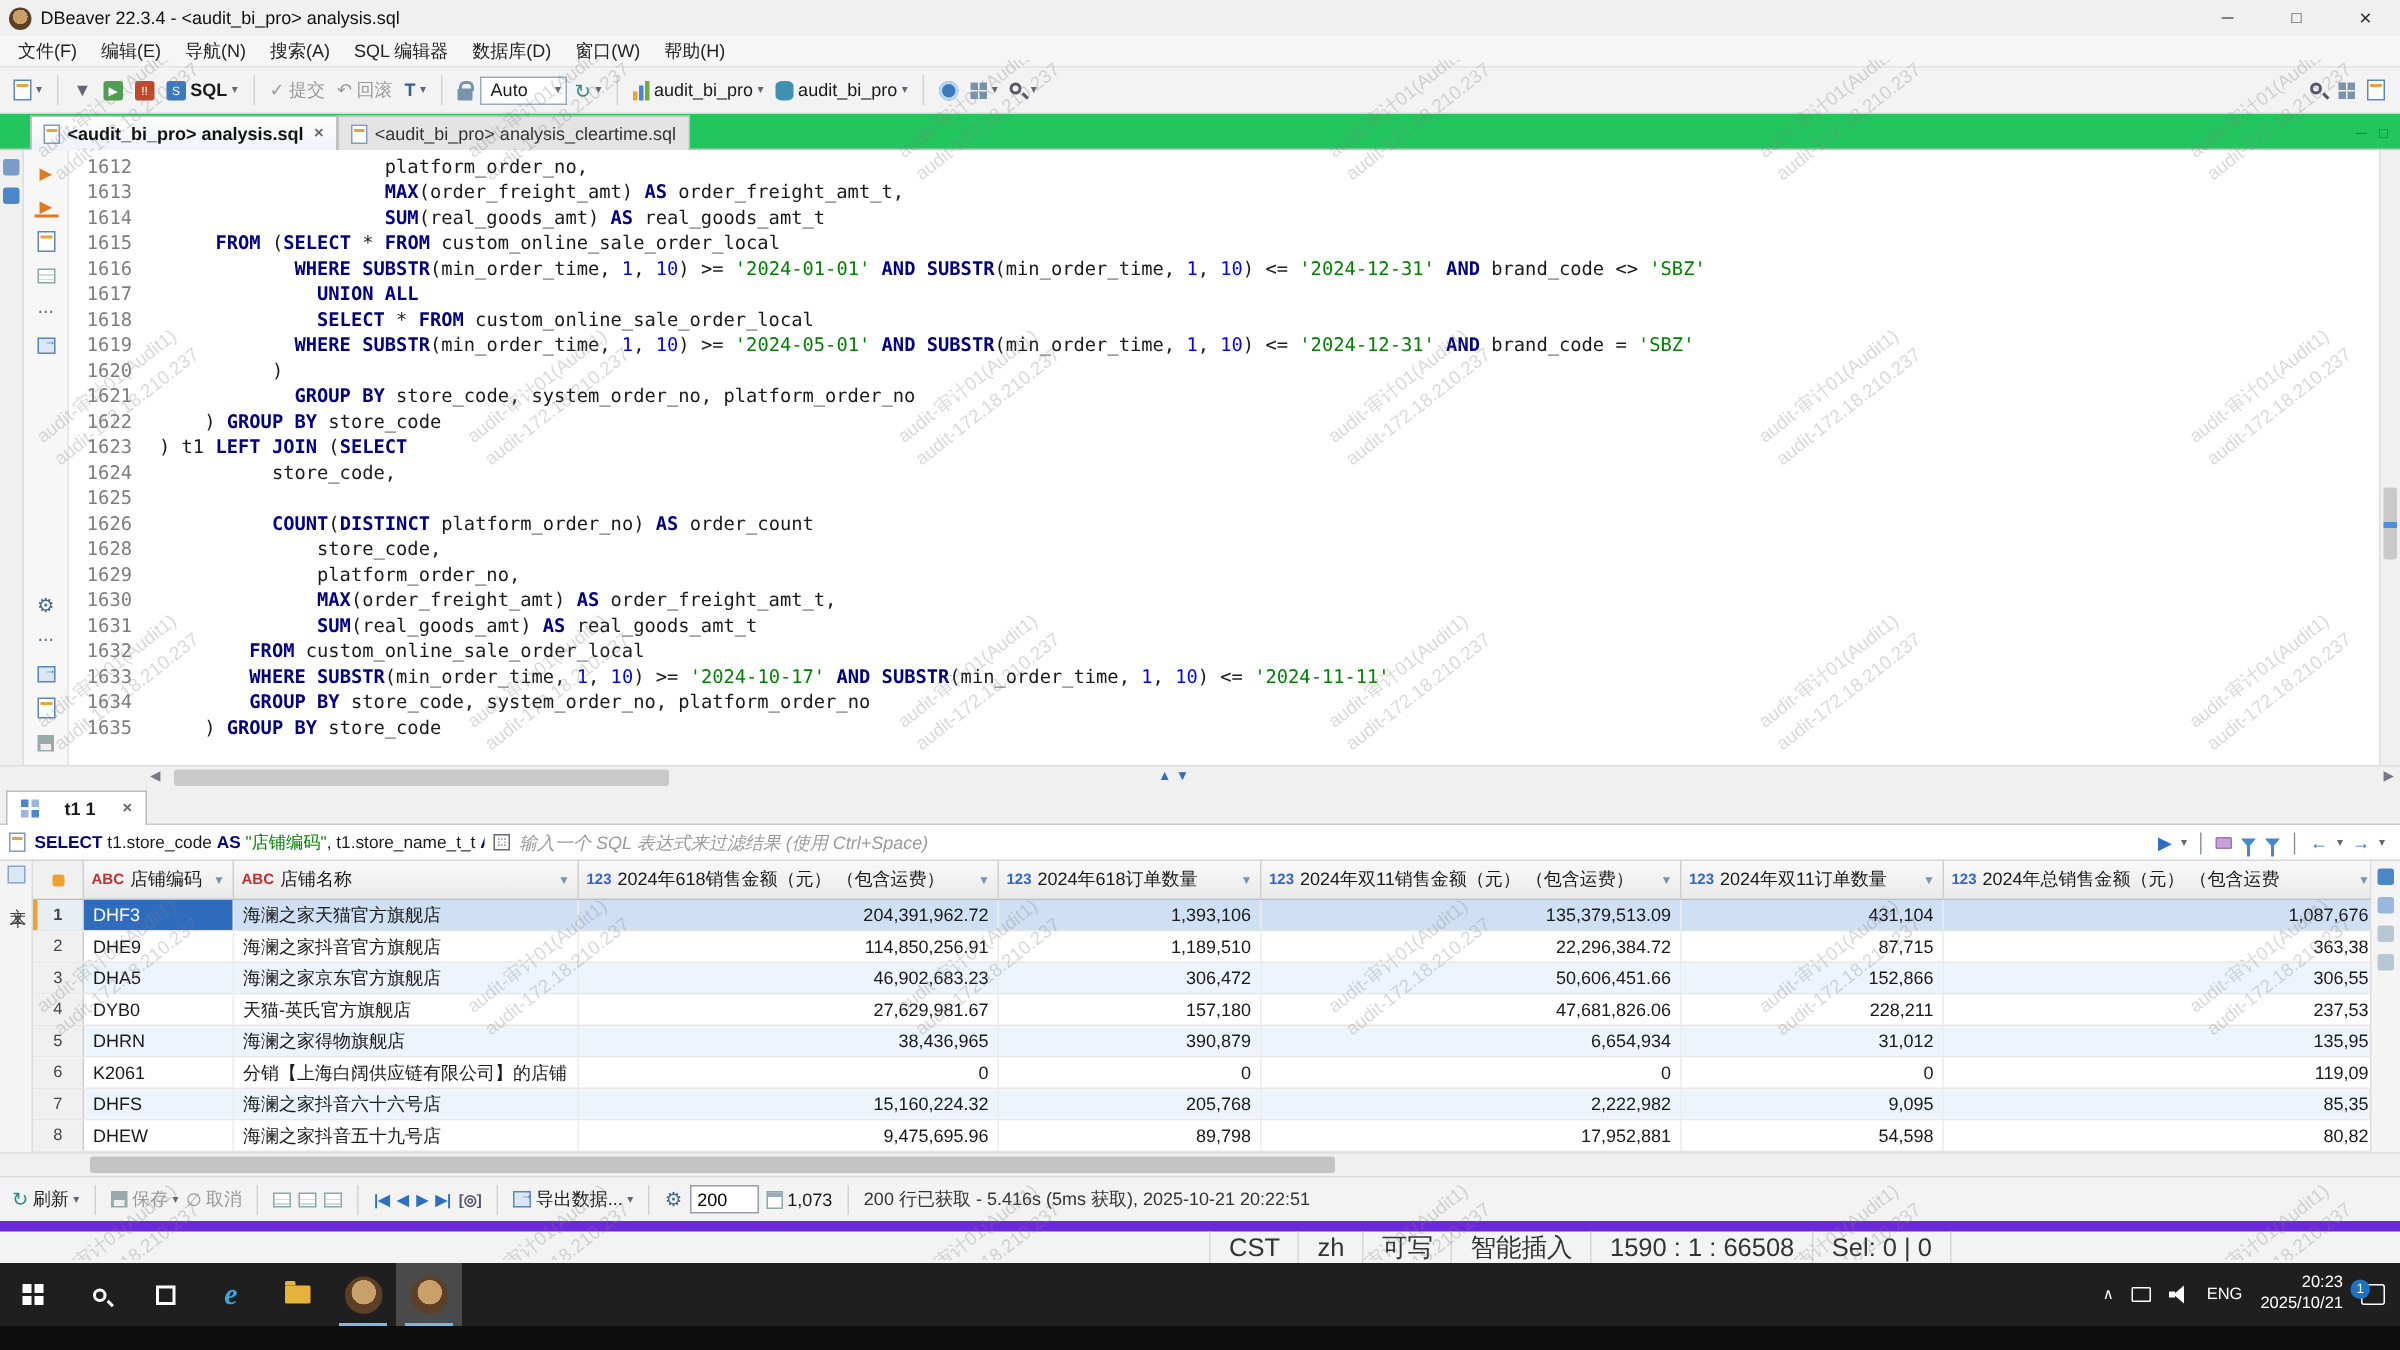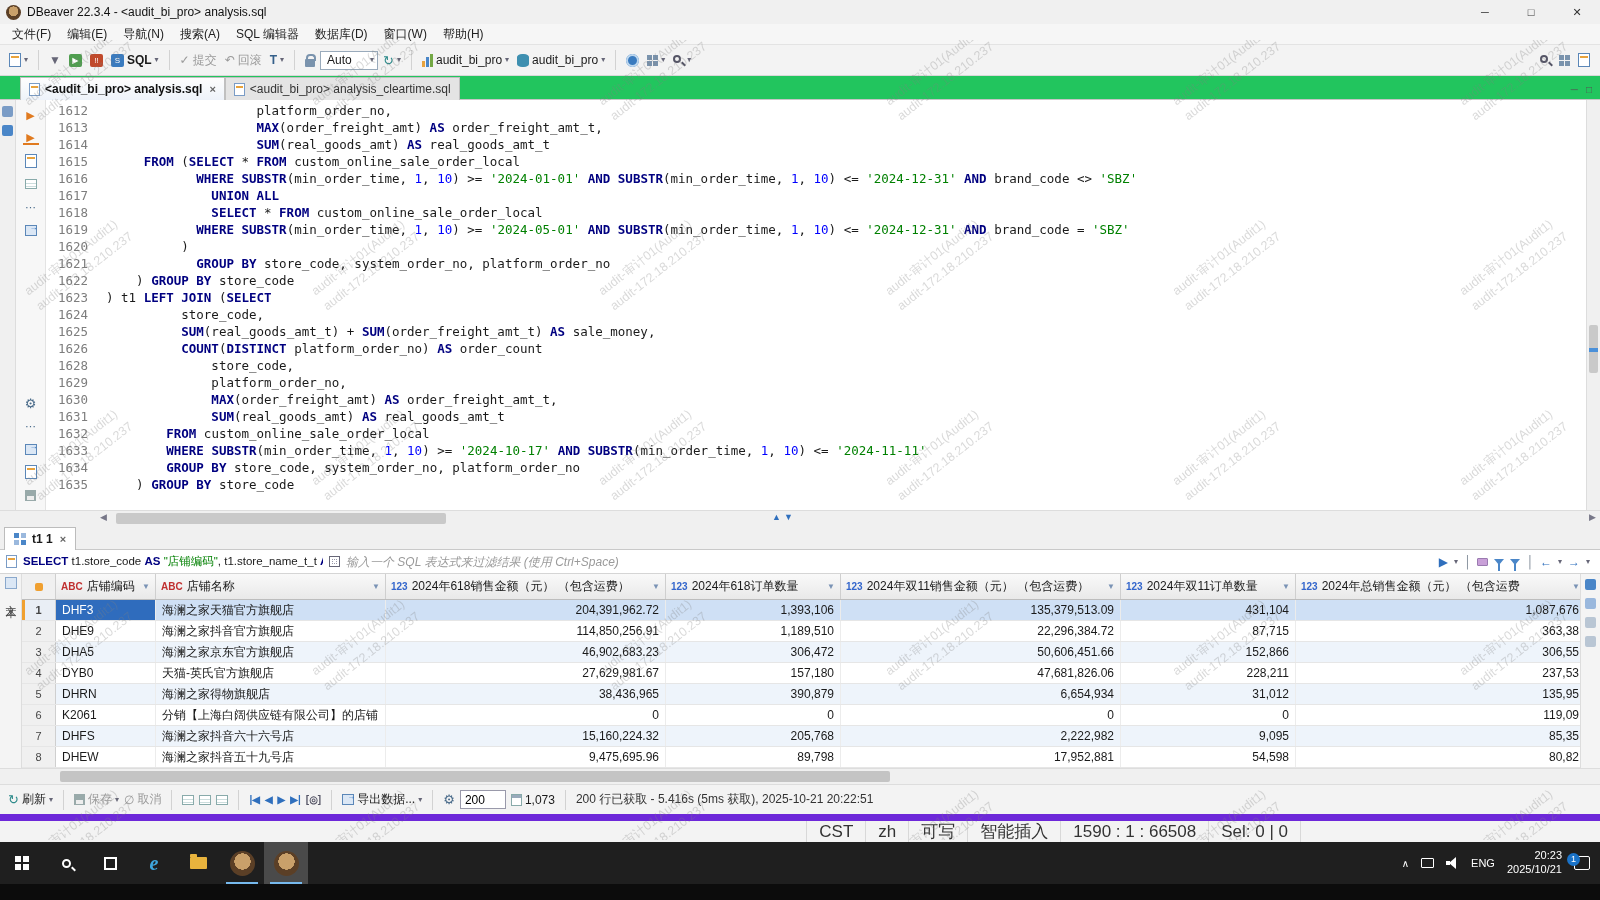--- a/index.html
+++ b/index.html
@@ -74,21 +74,21 @@
   .vscroll{width:14px;background:#f0f0f0;border-left:1px solid #ddd;position:relative;flex:none}
   .vthumb{position:absolute;left:2px;right:2px;top:225px;height:48px;background:#c9c9c9;border-radius:2px}
   .vmark{position:absolute;left:2px;right:2px;top:248px;height:4px;background:#4a90d9}
   .editor-hscroll{height:16px;background:#f0f0f0;border-top:1px solid #ddd;position:relative;flex:none}
   .hthumb{position:absolute;left:116px;width:330px;top:2px;bottom:2px;background:#c9c9c9;border-radius:2px}
   .harrow{position:absolute;top:1px;font-size:9px;color:#778}
   .collapse-arrows{position:absolute;left:772px;top:1px;color:#2f6fbd;font-size:9px;letter-spacing:3px}
 
   
   .res-tabbar{height:24px;background:#f0f0f0;border-bottom:1px solid #c9c9c9;display:flex;align-items:flex-end;padding-left:4px;flex:none}
-  .rtab{display:flex;align-items:center;gap:5px;background:#fff;border:1px solid #bcbcbc;border-bottom:none;padding:3px 9px;height:23px;margin-bottom:-1px;font-weight:bold}
+  .rtab{display:flex;align-items:center;gap:16px;background:#fff;border:1px solid #bcbcbc;border-bottom:none;padding:3px 9px;height:23px;margin-bottom:-1px;font-weight:bold}
   .gicon{width:5px;height:5px;background:#4a86c8;box-shadow:7px 0 0 #9ab8dd,0 7px 0 #9ab8dd,7px 7px 0 #4a86c8;margin:0 8px 7px 0}
   .filterbar{height:24px;display:flex;align-items:center;border-bottom:1px solid #d5d5d5;background:#fff;padding:0 6px;gap:6px;flex:none}
   .qprev{width:300px;overflow:hidden;white-space:nowrap;font-size:11.5px;flex:none;font-family:"Liberation Sans",sans-serif}
   .fexpand{width:11px;height:11px;border:1px solid #667;position:relative;flex:none}
   .fexpand::after{content:"";position:absolute;inset:2px;border:1px dotted #99a}
   .finput{flex:1;border:none;outline:none;font-size:12px;height:18px;font-family:"Liberation Sans",sans-serif}
   .finput::placeholder{color:#9a9a9a;font-style:italic}
   .fbtns{display:flex;align-items:center;gap:6px;color:#2f6fbd;flex:none;padding-right:4px}
   .fbtns .g{color:#7b8794}
   .funnel{width:0;height:0;border-left:5px solid transparent;border-right:5px solid transparent;border-top:6px solid #4a86c8;position:relative}
@@ -336,21 +336,21 @@
         <div class="cl"><span class="ln">1615</span><span class="ct"><span class="tk-p">     </span><span class="tk-k">FROM</span><span class="tk-p"> (</span><span class="tk-k">SELECT</span><span class="tk-p"> * </span><span class="tk-k">FROM</span><span class="tk-p"> custom_online_sale_order_local</span></span></div>
         <div class="cl"><span class="ln">1616</span><span class="ct"><span class="tk-p">            </span><span class="tk-k">WHERE</span><span class="tk-p"> </span><span class="tk-k">SUBSTR</span><span class="tk-p">(min_order_time, </span><span class="tk-n">1</span><span class="tk-p">, </span><span class="tk-n">10</span><span class="tk-p">) &gt;= </span><span class="tk-s">'2024-01-01'</span><span class="tk-p"> </span><span class="tk-k">AND</span><span class="tk-p"> </span><span class="tk-k">SUBSTR</span><span class="tk-p">(min_order_time, </span><span class="tk-n">1</span><span class="tk-p">, </span><span class="tk-n">10</span><span class="tk-p">) &lt;= </span><span class="tk-s">'2024-12-31'</span><span class="tk-p"> </span><span class="tk-k">AND</span><span class="tk-p"> brand_code &lt;&gt; </span><span class="tk-s">'SBZ'</span></span></div>
         <div class="cl"><span class="ln">1617</span><span class="ct"><span class="tk-p">              </span><span class="tk-k">UNION ALL</span></span></div>
         <div class="cl"><span class="ln">1618</span><span class="ct"><span class="tk-p">              </span><span class="tk-k">SELECT</span><span class="tk-p"> * </span><span class="tk-k">FROM</span><span class="tk-p"> custom_online_sale_order_local</span></span></div>
         <div class="cl"><span class="ln">1619</span><span class="ct"><span class="tk-p">            </span><span class="tk-k">WHERE</span><span class="tk-p"> </span><span class="tk-k">SUBSTR</span><span class="tk-p">(min_order_time, </span><span class="tk-n">1</span><span class="tk-p">, </span><span class="tk-n">10</span><span class="tk-p">) &gt;= </span><span class="tk-s">'2024-05-01'</span><span class="tk-p"> </span><span class="tk-k">AND</span><span class="tk-p"> </span><span class="tk-k">SUBSTR</span><span class="tk-p">(min_order_time, </span><span class="tk-n">1</span><span class="tk-p">, </span><span class="tk-n">10</span><span class="tk-p">) &lt;= </span><span class="tk-s">'2024-12-31'</span><span class="tk-p"> </span><span class="tk-k">AND</span><span class="tk-p"> brand_code = </span><span class="tk-s">'SBZ'</span></span></div>
         <div class="cl"><span class="ln">1620</span><span class="ct"><span class="tk-p">          )</span></span></div>
         <div class="cl"><span class="ln">1621</span><span class="ct"><span class="tk-p">            </span><span class="tk-k">GROUP BY</span><span class="tk-p"> store_code, system_order_no, platform_order_no</span></span></div>
         <div class="cl"><span class="ln">1622</span><span class="ct"><span class="tk-p">    ) </span><span class="tk-k">GROUP BY</span><span class="tk-p"> store_code</span></span></div>
         <div class="cl"><span class="ln">1623</span><span class="ct"><span class="tk-p">) t1 </span><span class="tk-k">LEFT JOIN</span><span class="tk-p"> (</span><span class="tk-k">SELECT</span></span></div>
         <div class="cl"><span class="ln">1624</span><span class="ct"><span class="tk-p">          store_code,</span></span></div>
-        <div class="cl"><span class="ln">1625</span><span class="ct"><span class="tk-p">          </span><span class="tk-k">SUM</span><span class="tk-p">(real_goods_amt_t) + </span><span class="tk-k">SUM</span><span class="tk-p">(order_freight_amt_t) </span><span class="tk-k">AS</span><span class="tk-p"> sale_money,</span></span></div>
+        <div class="cl"><span class="ln">1625</span></div>
         <div class="cl"><span class="ln">1626</span><span class="ct"><span class="tk-p">          </span><span class="tk-k">COUNT</span><span class="tk-p">(</span><span class="tk-k">DISTINCT</span><span class="tk-p"> platform_order_no) </span><span class="tk-k">AS</span><span class="tk-p"> order_count</span></span></div>
         <div class="cl"><span class="ln">1628</span><span class="ct"><span class="tk-p">              store_code,</span></span></div>
         <div class="cl"><span class="ln">1629</span><span class="ct"><span class="tk-p">              platform_order_no,</span></span></div>
         <div class="cl"><span class="ln">1630</span><span class="ct"><span class="tk-p">              </span><span class="tk-k">MAX</span><span class="tk-p">(order_freight_amt) </span><span class="tk-k">AS</span><span class="tk-p"> order_freight_amt_t,</span></span></div>
         <div class="cl"><span class="ln">1631</span><span class="ct"><span class="tk-p">              </span><span class="tk-k">SUM</span><span class="tk-p">(real_goods_amt) </span><span class="tk-k">AS</span><span class="tk-p"> real_goods_amt_t</span></span></div>
         <div class="cl"><span class="ln">1632</span><span class="ct"><span class="tk-p">        </span><span class="tk-k">FROM</span><span class="tk-p"> custom_online_sale_order_local</span></span></div>
         <div class="cl"><span class="ln">1633</span><span class="ct"><span class="tk-p">        </span><span class="tk-k">WHERE</span><span class="tk-p"> </span><span class="tk-k">SUBSTR</span><span class="tk-p">(min_order_time, </span><span class="tk-n">1</span><span class="tk-p">, </span><span class="tk-n">10</span><span class="tk-p">) &gt;= </span><span class="tk-s">'2024-10-17'</span><span class="tk-p"> </span><span class="tk-k">AND</span><span class="tk-p"> </span><span class="tk-k">SUBSTR</span><span class="tk-p">(min_order_time, </span><span class="tk-n">1</span><span class="tk-p">, </span><span class="tk-n">10</span><span class="tk-p">) &lt;= </span><span class="tk-s">'2024-11-11'</span></span></div>
         <div class="cl"><span class="ln">1634</span><span class="ct"><span class="tk-p">        </span><span class="tk-k">GROUP BY</span><span class="tk-p"> store_code, system_order_no, platform_order_no</span></span></div>
         <div class="cl"><span class="ln">1635</span><span class="ct"><span class="tk-p">    ) </span><span class="tk-k">GROUP BY</span><span class="tk-p"> store_code</span></span></div>
       </div>

